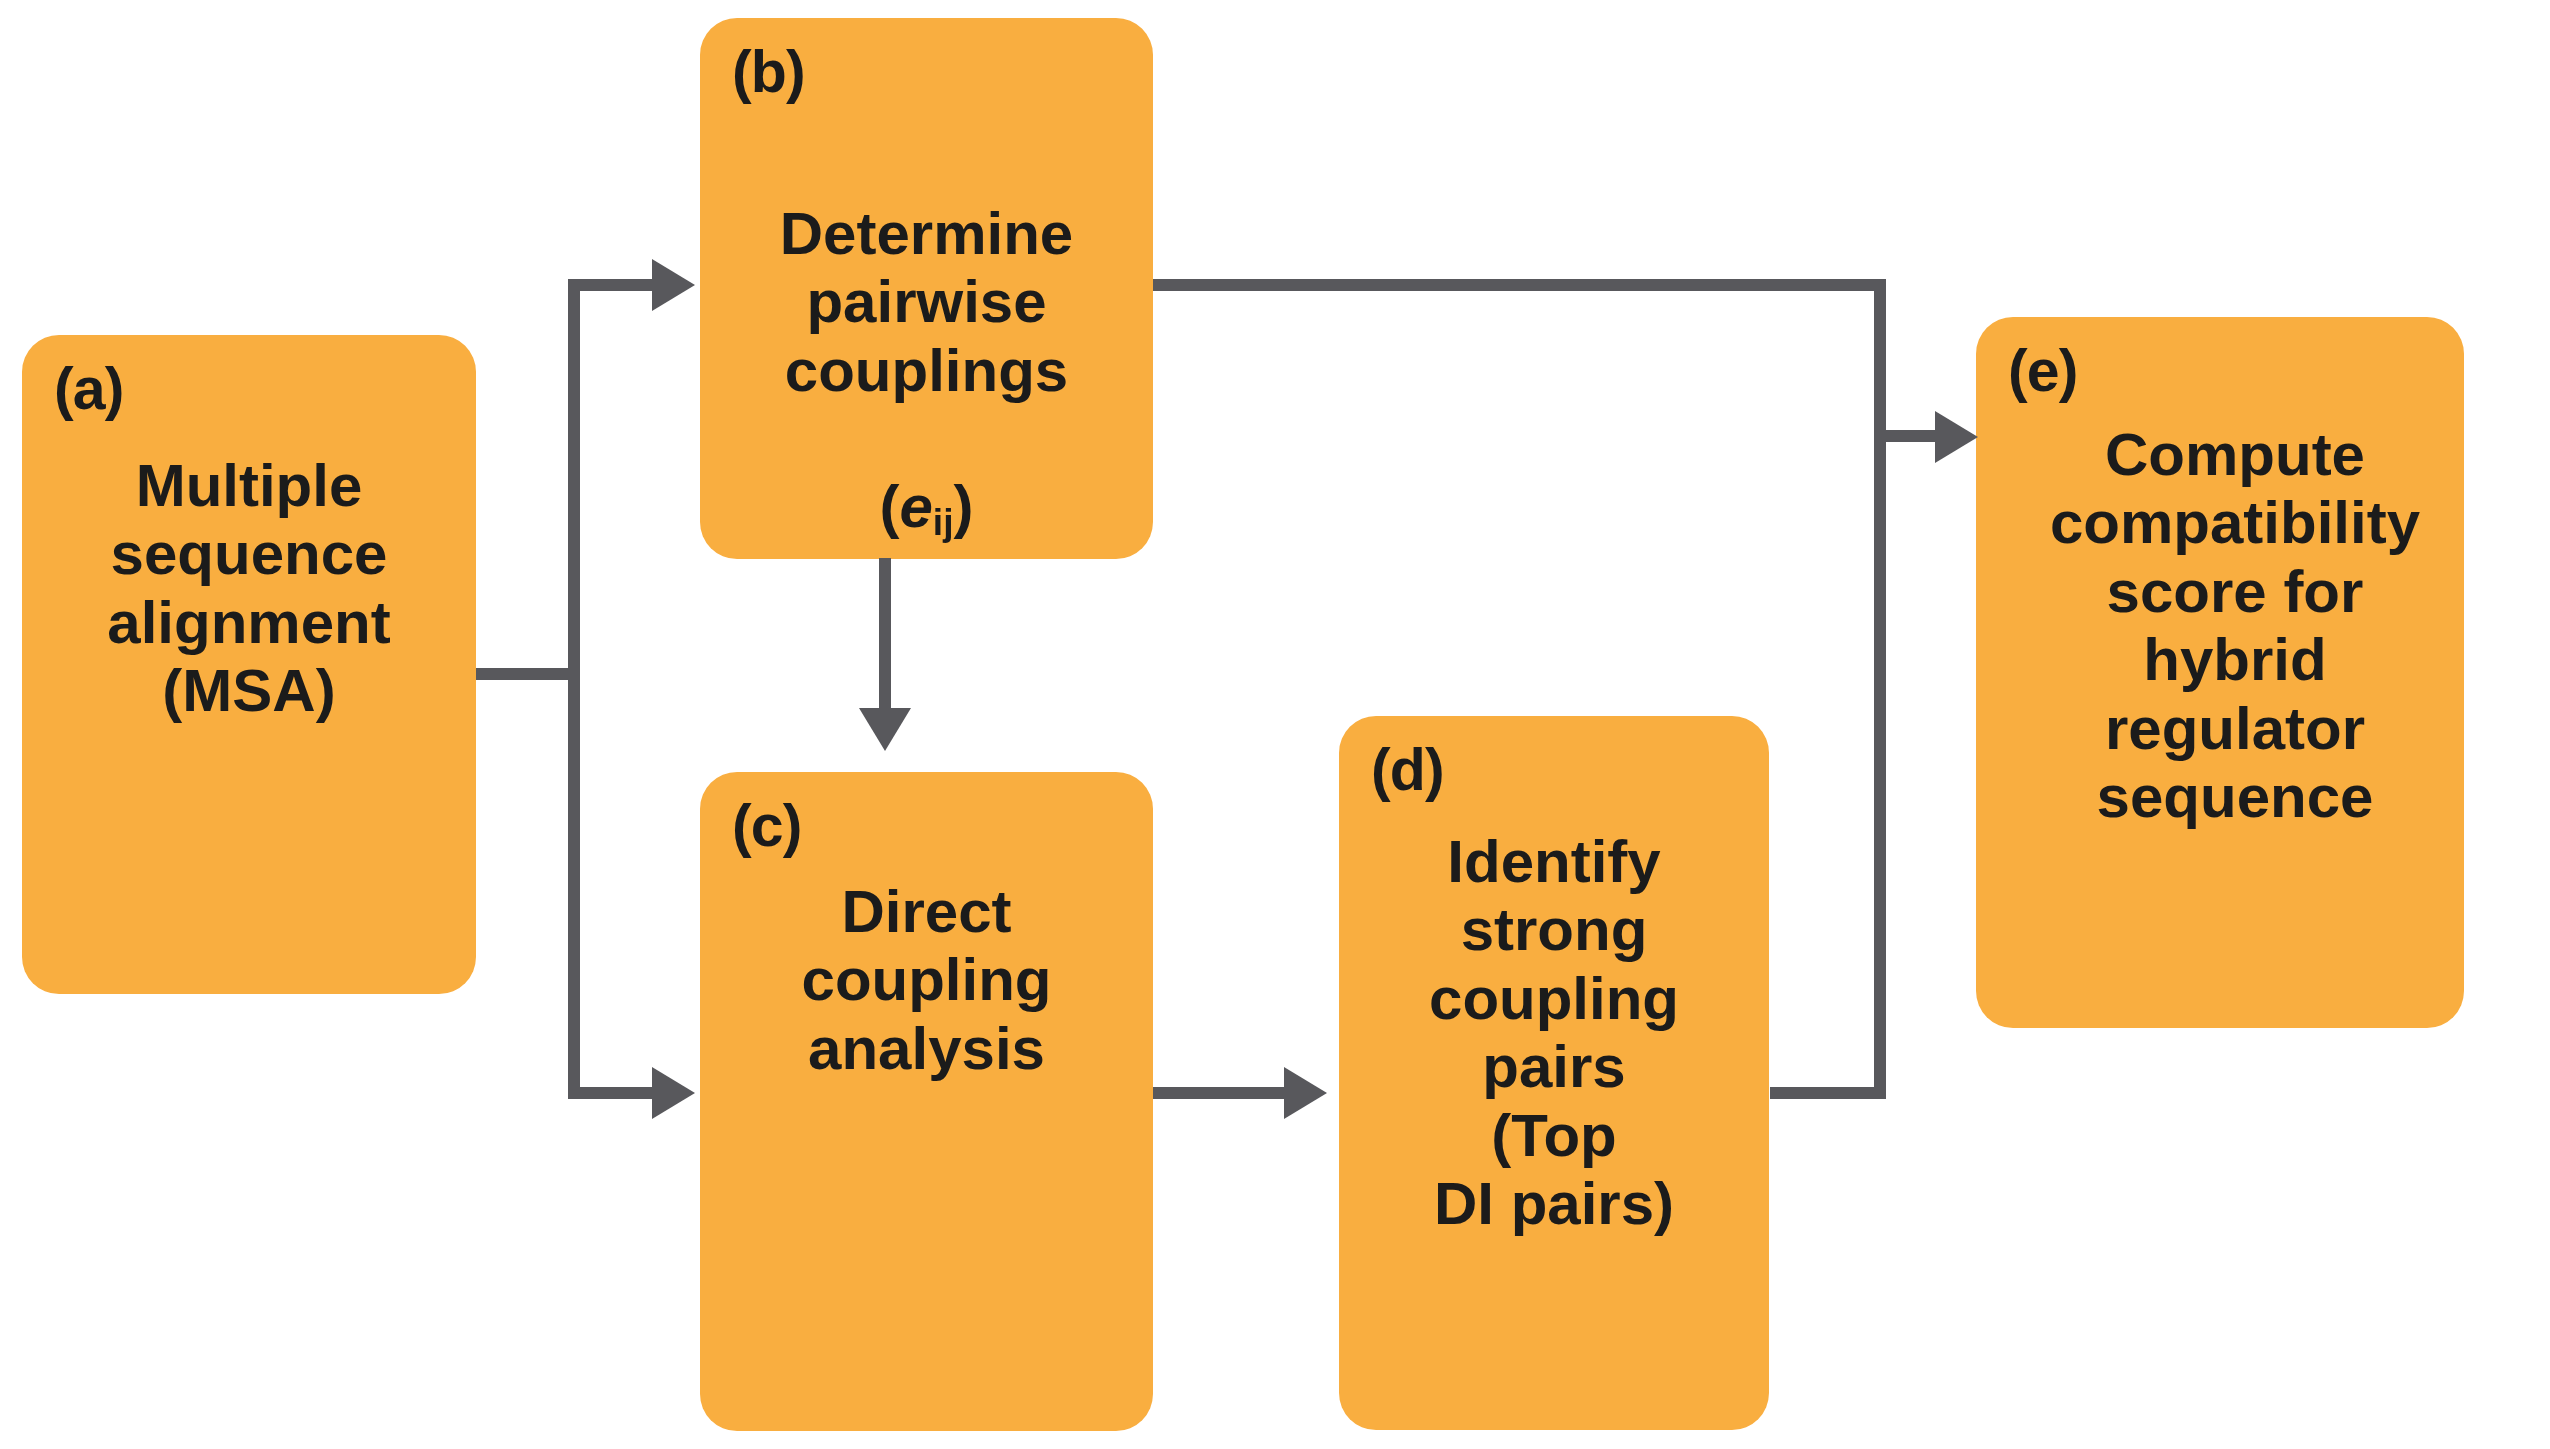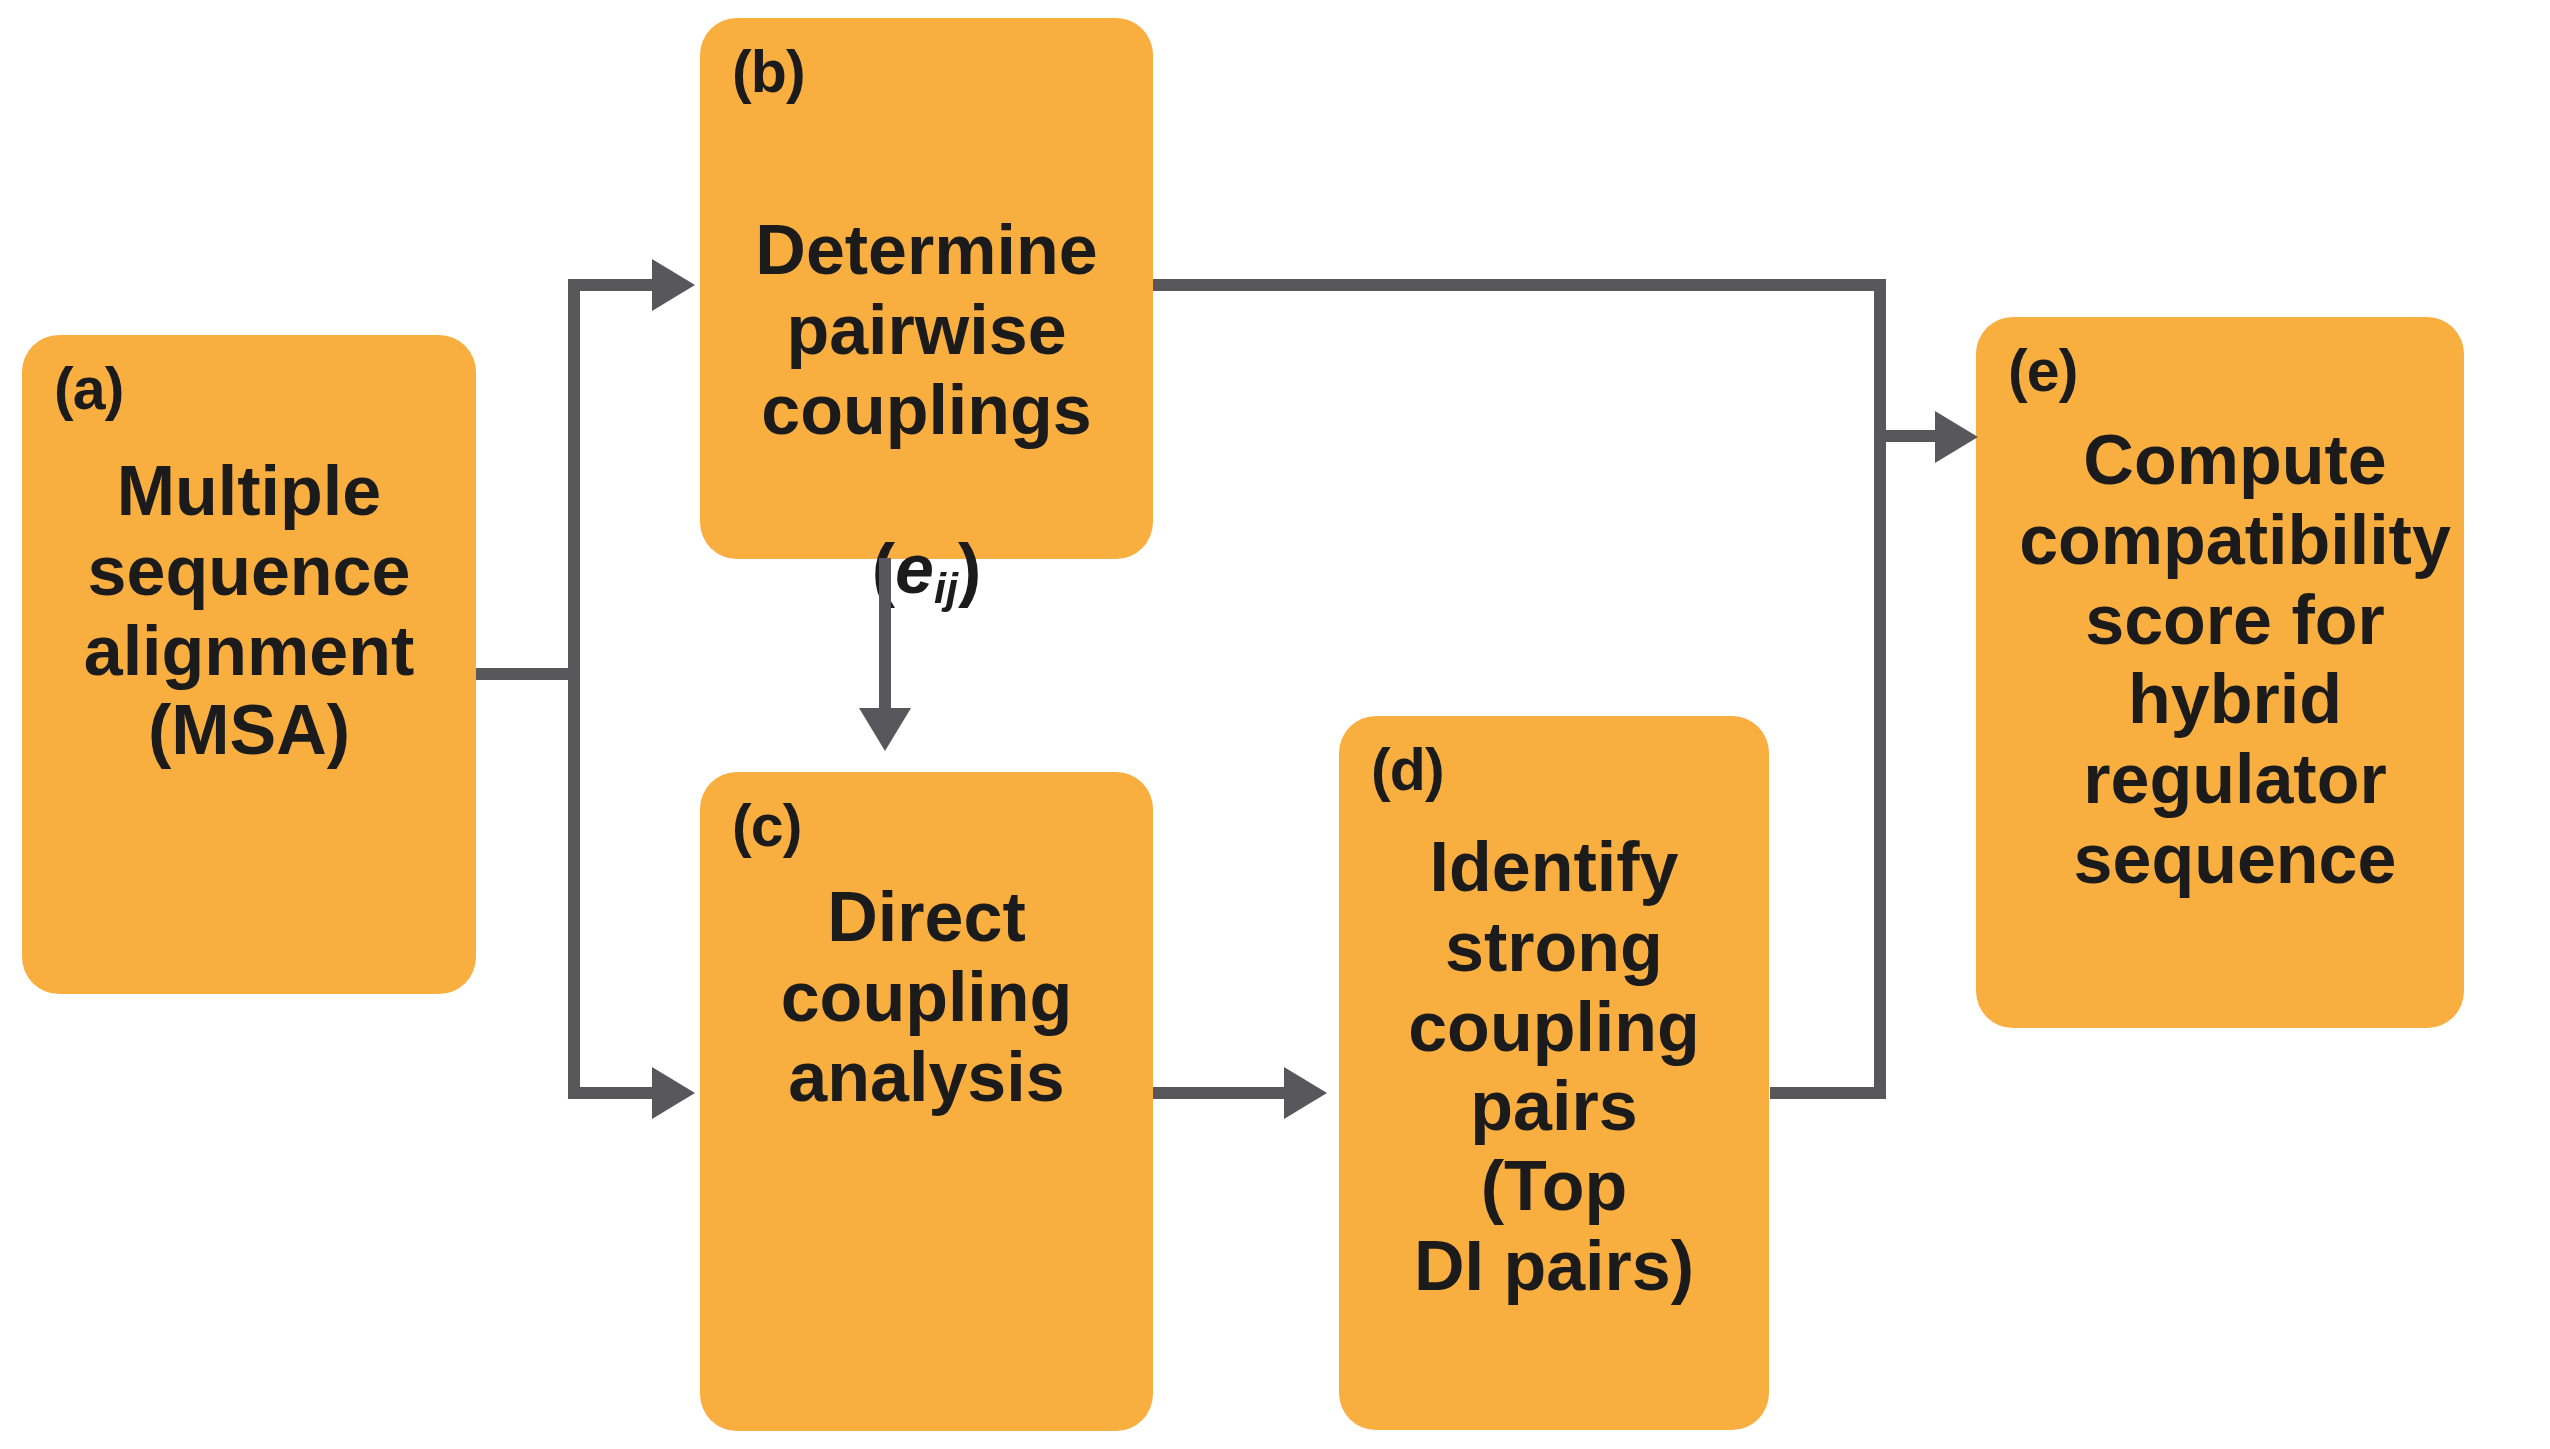--- a/index.html
+++ b/index.html
@@ -36,29 +36,28 @@
     top: 21px;
     font-size: 59px;
     font-weight: bold;
     letter-spacing: -0.8px;
     text-align: left;
   }
   .node .body {
     width: 100%;
     padding: 0 14.3px;
     box-sizing: border-box;
-    font-size: 70px;
+    font-size: 60px;
     white-space: pre-line;
   }
   .node .body .sub-expr {
     font-style: normal;
   }
   .sub-expr i { font-style: italic; }
   .sub-expr sub {
-    font-style: italic;
     font-size: 0.62em;
     vertical-align: -0.22em;
     text-align: center;
   }
 
   
   #node-a { left: 22px;   top: 335px;  width: 454px;  height: 659px; }
   #node-a .body { margin-top: 117px; }
 
   #node-b { left: 700px;  top: 17.5px;   width: 453px;  height: 541px; }

